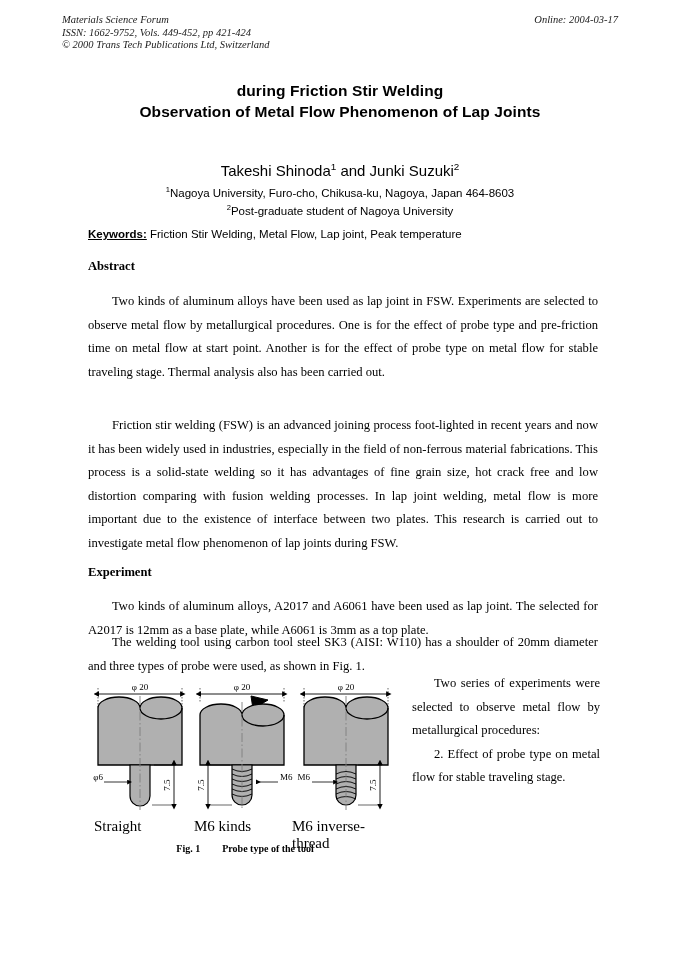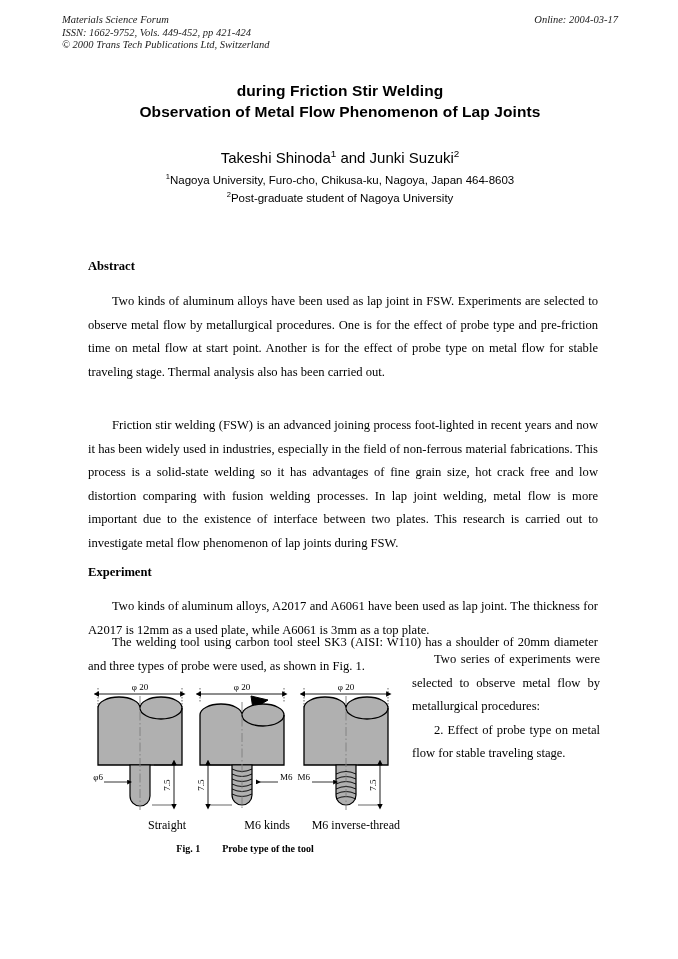--- a/index.html
+++ b/index.html
@@ -60,21 +60,21 @@
     font-family: "Liberation Sans", "DejaVu Sans", sans-serif;
     font-weight: bold;
     font-size: 15.5px;
     line-height: 21px;
     letter-spacing: 0.1px;
   }
   .authors {
     font-family: "Liberation Sans", "DejaVu Sans", sans-serif;
     font-size: 15px;
     line-height: 19px;
-    margin-top: 26px;
+    margin-top: 39px;
   }
   .affil {
     font-family: "Liberation Sans", "DejaVu Sans", sans-serif;
     font-size: 11.5px;
     line-height: 16.5px;
     margin-top: 5px;
   }
   sup { font-size: 0.66em; vertical-align: super; line-height: 0; }
 
   
@@ -105,21 +105,21 @@
     line-height: 23.6px;
     margin: 0;
     text-align: justify;
     text-indent: 24px;
   }
 
   
   .side-col {
     position: absolute;
     left: 412px;
-    top: 648px;
+    top: 672px;
     width: 188px;
     font-family: "Liberation Serif", "DejaVu Serif", serif;
     font-size: 12.6px;
     line-height: 23.6px;
     text-align: justify;
   }
   .side-col p { margin: 0; text-indent: 22px; }
 
   
   .figure {
@@ -134,22 +134,22 @@
     top: 843px;
     width: 310px;
     text-align: center;
     font-family: "Liberation Serif", "DejaVu Serif", serif;
     font-weight: bold;
     font-size: 10px;
   }
   .fig-caption .cap-num { margin-right: 22px; }
   .tool-label {
     font-family: "Liberation Serif", "DejaVu Serif", serif;
-    font-size: 12px;
-    text-align: right;
+    font-size: 15px;
+    text-align: left;
   }
   svg { display: block; }
   .dimtext {
     font-family: "Liberation Serif", "DejaVu Serif", serif;
     font-size: 9px;
     fill: #000;
   }
 </style>
 </head>
 <body>
@@ -169,28 +169,29 @@
   <div class="title-block">
     <div class="doc-title">
       <div>during Friction Stir Welding</div>
       <div>Observation of Metal Flow Phenomenon of Lap Joints</div>
     </div>
     <div class="authors"><span>Takeshi Shinoda</span><sup>1</sup><span> and </span><span>Junki Suzuki</span><sup>2</sup></div>
     <div class="affil"><sup>1</sup><span>Nagoya University, Furo-cho, Chikusa-ku, Nagoya, Japan 464-8603</span></div>
     <div class="affil" style="margin-top:1px;"><sup>2</sup><span>Post-graduate student of Nagoya University</span></div>
   </div>
 
+  <div class="body-col kw" style="top:227px;"><span class="kw-label">Keywords:</span><span> Friction Stir Welding, Metal Flow, Lap joint, Peak temperature</span></div>
 
   <h2 class="body-col sec" style="top:259px;">Abstract</h2>
   <p class="body-col para" style="top:290px;">Two kinds of aluminum alloys have been used as lap joint in FSW. Experiments are selected to observe metal flow by metallurgical procedures. One is for the effect of probe type and pre-friction time on metal flow at start point. Another is for the effect of probe type on metal flow for stable traveling stage. Thermal analysis also has been carried out.</p>
 
   <p class="body-col para" style="top:414px;">Friction stir welding (FSW) is an advanced joining process foot-lighted in recent years and now it has been widely used in industries, especially in the field of non-ferrous material fabrications. This process is a solid-state welding so it has advantages of fine grain size, hot crack free and low distortion comparing with fusion welding processes. In lap joint welding, metal flow is more important due to the existence of interface between two plates. This research is carried out to investigate metal flow phenomenon of lap joints during FSW.</p>
 
   <h2 class="body-col sec" style="top:565px;">Experiment</h2>
-  <p class="body-col para" style="top:595px;">Two kinds of aluminum alloys, A2017 and A6061 have been used as lap joint. The thickness for A2017 is 12mm as a used plate, while A6061 is 3mm as a top plate.</p>
+  <p class="body-col para" style="top:595px;">Two kinds of aluminum alloys, A2017 and A6061 have been used as lap joint. The selected for A2017 is 12mm as a base plate, while A6061 is 3mm as a top plate.</p>
   <p class="body-col para" style="top:631px;">The welding tool using carbon tool steel SK3 (AISI: W110) has a shoulder of 20mm diameter and three types of probe were used, as shown in Fig. 1.</p>
 
   <div class="side-col">
     <p>Two series of experiments were selected to observe metal flow by metallurgical procedures:</p>
     <p>2. Effect of probe type on metal flow for stable traveling stage.</p>
   </div>
 
   <div class="figure">
     <svg width="310" height="160" viewBox="0 0 310 160">
       <defs>

